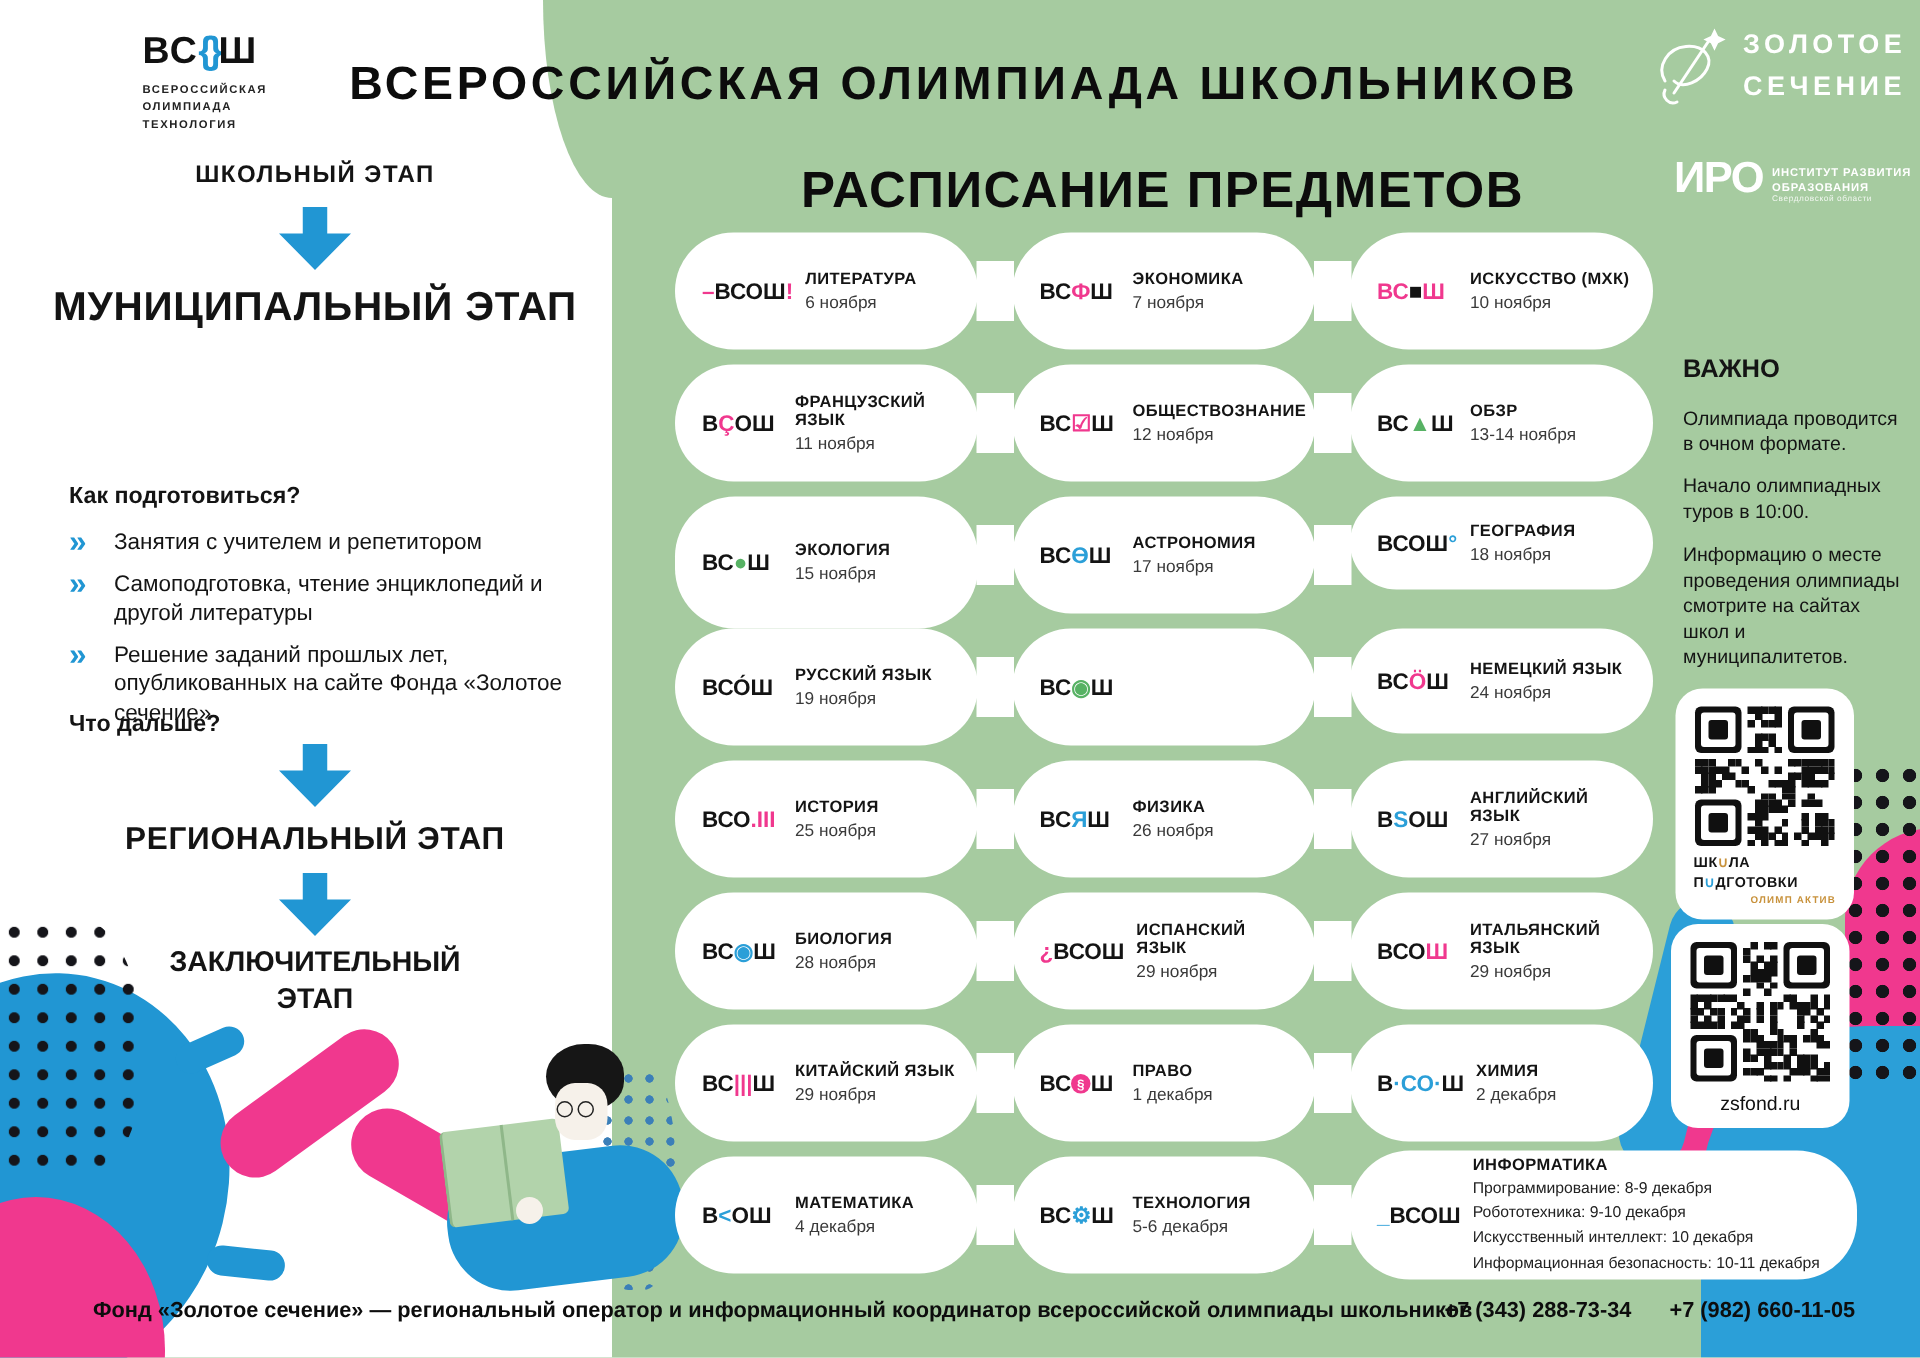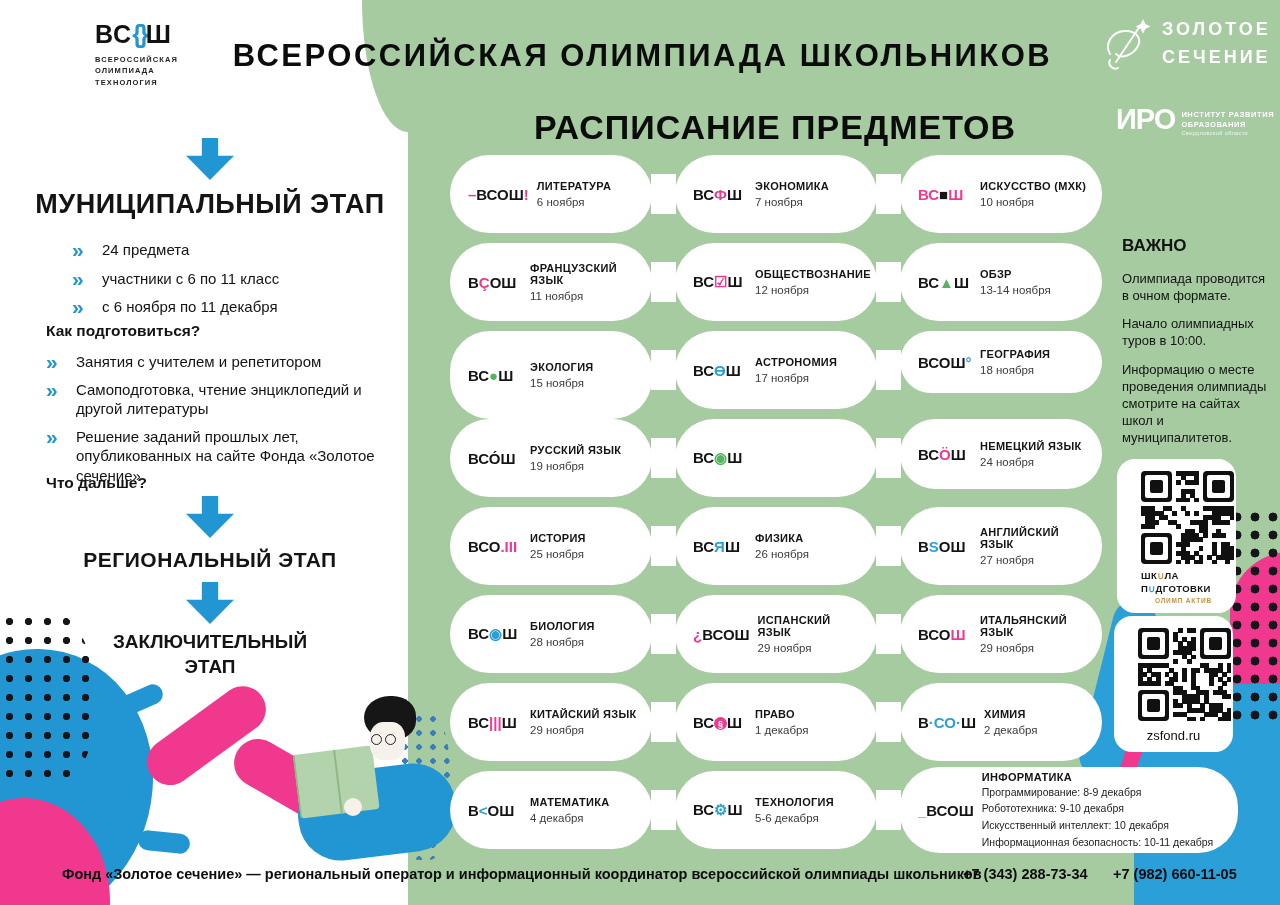--- a/index.html
+++ b/index.html
@@ -71,21 +71,21 @@
   .card .date{font-size:11.5px;color:#3a3a3a;margin-top:4px;}
   .card .lines{font-size:10.5px;color:#222;line-height:1.3;margin-top:3px;}
   .r-k{color:#141414}.r-p{color:var(--pink)}.r-b{color:var(--blue2)}.r-g{color:#57b264}
   .r-badge{display:inline-flex;width:13px;height:13px;background:var(--pink);color:#fff;border-radius:50%;
     align-items:center;justify-content:center;font-size:9px;vertical-align:1px;font-weight:700;}
 
   
   .important{left:1122px;top:236px;width:150px;z-index:3;}
   .important h3{font-size:17px;font-weight:800;margin-bottom:14px;}
   .important p{font-size:13px;line-height:1.32;margin-bottom:11px;}
-  .qr-card{position:absolute;width:119px;background:#fff;border-radius:18px;z-index:3;padding:12px 24px 9px;text-align:center;}
+  .qr-card{position:absolute;width:119px;background:#fff;border-radius:18px;z-index:3;padding:12px 12px 9px;text-align:center;}
   .qr-box{position:relative;width:93px;height:93px;margin:0 auto;background:#fff;}
   .qr-cap{margin-top:6px;font-size:9.5px;font-weight:800;letter-spacing:0.4px;line-height:1.35;text-align:left;}
   .qr-sub{font-size:6.5px;font-weight:800;color:var(--gold);letter-spacing:0.8px;text-align:right;margin-top:1px;}
   .qr-url{margin-top:7px;font-size:13px;font-weight:500;color:#111;}
   .r-gold{color:var(--gold)}
 
   
   .footer-text{left:62px;top:866px;font-size:14.5px;font-weight:800;z-index:6;color:#0d0d0d;}
   .phone1{left:963px;top:866px;font-size:14.5px;font-weight:800;z-index:6;color:#0d0d0d;}
   .phone2{left:1113px;top:866px;font-size:14.5px;font-weight:800;z-index:6;color:#0d0d0d;}
@@ -149,27 +149,23 @@
 <div class="abs iro-logo">
   <div class="abbr">ИРО</div>
   <div class="rest">
     <div>ИНСТИТУТ РАЗВИТИЯ</div>
     <div>ОБРАЗОВАНИЯ</div>
     <div class="tiny">Свердловской области</div>
   </div>
 </div>
 
 <div class="abs left-col">
+  <div class="stage-small">ШКОЛЬНЫЙ ЭТАП</div>
   <div class="arrow-down ar1"></div>
   <div class="stage-big">МУНИЦИПАЛЬНЫЙ ЭТАП</div>
-  <ul class="facts" id="facts-list">
-      <li>24 предмета</li>
-      <li>участники с 6 по 11 класс</li>
-      <li>с 6 ноября по 11 декабря</li>
-    </ul>
   <div class="sec-title" style="top:322px;">Как подготовиться?</div>
   <ul class="prep" id="prep-list">
       <li>Занятия с учителем и репетитором</li>
       <li>Самоподготовка, чтение энциклопедий и другой литературы</li>
       <li>Решение заданий прошлых лет, опубликованных на сайте Фонда «Золотое сечение»</li>
     </ul>
   <div class="sec-title" style="top:474px;">Что дальше?</div>
   <div class="arrow-down ar2"></div>
   <div class="stage-mid">РЕГИОНАЛЬНЫЙ ЭТАП</div>
   <div class="arrow-down ar3"></div>

